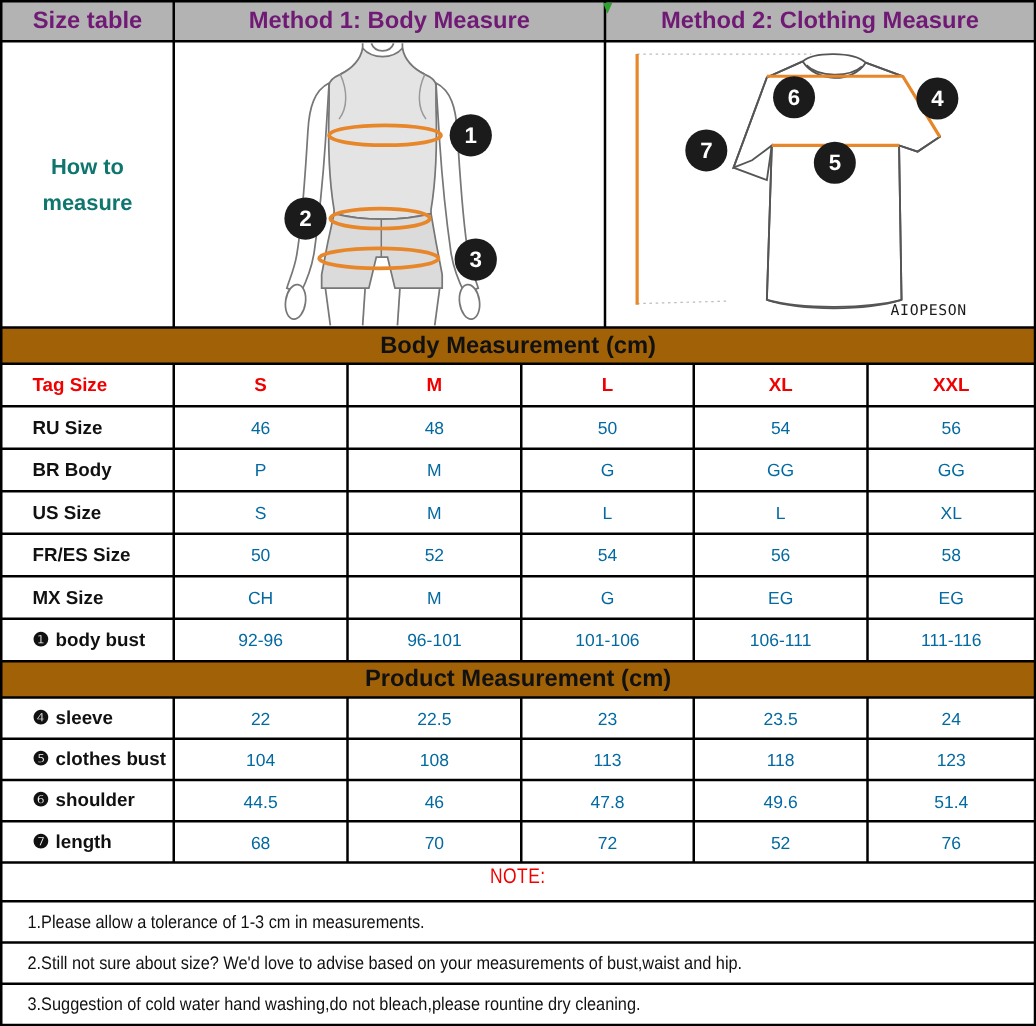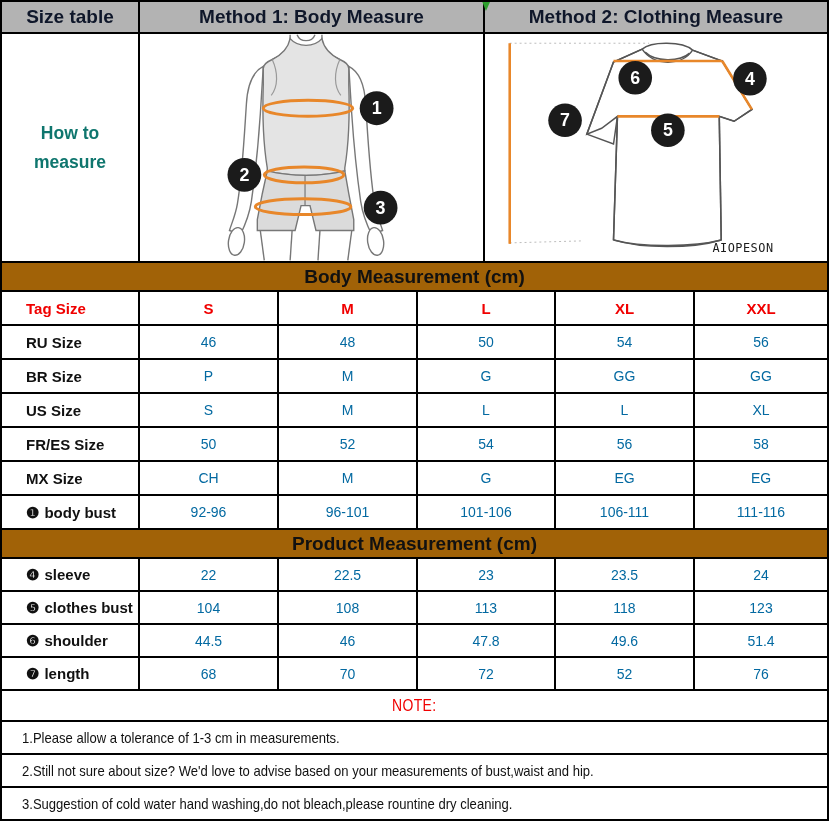--- a/index.html
+++ b/index.html
@@ -5,34 +5,34 @@
   * { margin:0; padding:0; box-sizing:border-box; }
   html,body { background:#fff; font-family:"Liberation Sans", sans-serif; }
   .sheet {
     position:relative; width:829px; height:821px;
     background:#000; border:2px solid #000;
     display:flex; flex-direction:column; gap:2px;
   }
   .cols3 { display:grid; grid-template-columns:136px 343px 1fr; gap:2px; }
   .trow, .cols6 { display:grid; grid-template-columns:136px 137px 137px 136px 137px 1fr; gap:2px; }
   .cell { background:#fff; display:flex; align-items:center; justify-content:center; overflow:hidden; }
-  .hdr  { background:#b3b3b3; font-weight:bold; font-size:19px; color:#0f172a; }
+  .hdr  { background:#b3b3b3; font-weight:bold; font-size:19px; color:#701a75; }
   .h-head { height:30px; flex:none; }
   .h-howto { height:227px; flex:none; }
   .band { height:27px; flex:none; background:#a16207; display:flex; align-items:center; justify-content:center;
           font-weight:bold; font-size:19px; color:#111; }
   #body-rows .trow { height:32px; }
   #product-rows .trow { height:31px; }
   #body-rows, #product-rows { display:flex; flex-direction:column; gap:2px; }
   .label-cell { justify-content:flex-start; padding-left:24px; font-weight:bold; font-size:15px; color:#111; gap:5px; }
   .value-cell { font-size:14px; color:#0369a1; }
   .header-row .label-cell, .header-row .value-cell { color:#f00000; font-weight:bold; }
   .header-row .value-cell { font-size:15px; }
   .row-marker { font-size:15px; line-height:1; }
-  .note-title-row { height:29px; flex:none; background:#fff; display:flex; align-items:center; justify-content:center; }
+  .note-title-row { height:29px; flex:none; background:#fff; display:flex; justify-content:center; }
   .note-title-text { color:#f00000; font-size:17px; transform:scaleX(0.82); letter-spacing:0.5px; }
   .note-row { height:31px; flex:none; background:#fff; display:flex; align-items:center; padding-left:20px; }
   .note-text { display:inline-block; transform:scaleX(0.9); transform-origin:left center; font-size:14.5px; color:#111; }
   #note-rows { display:flex; flex-direction:column; gap:2px; }
   .howto-label { flex-direction:column; font-weight:bold; font-size:17.5px; color:#0f766e; line-height:1.65; }
   .diagram-cell { background:#fff; }
   .green-sprout { position:absolute; left:479px; top:0; width:9px; height:9px; background:#2da02d;
                   clip-path:polygon(15% 0, 100% 0, 55% 100%); z-index:5; }
 </style>
 </head>
@@ -159,21 +159,21 @@
           <span>RU Size</span>
         </div>
         <div class="cell value-cell">46</div>
         <div class="cell value-cell">48</div>
         <div class="cell value-cell">50</div>
         <div class="cell value-cell">54</div>
         <div class="cell value-cell">56</div>
       </div>
       <div class="trow">
         <div class="cell label-cell">
-          <span>BR Size</span>
+          <span>BR Body</span>
         </div>
         <div class="cell value-cell">P</div>
         <div class="cell value-cell">M</div>
         <div class="cell value-cell">G</div>
         <div class="cell value-cell">GG</div>
         <div class="cell value-cell">GG</div>
       </div>
       <div class="trow">
         <div class="cell label-cell">
           <span>US Size</span>

